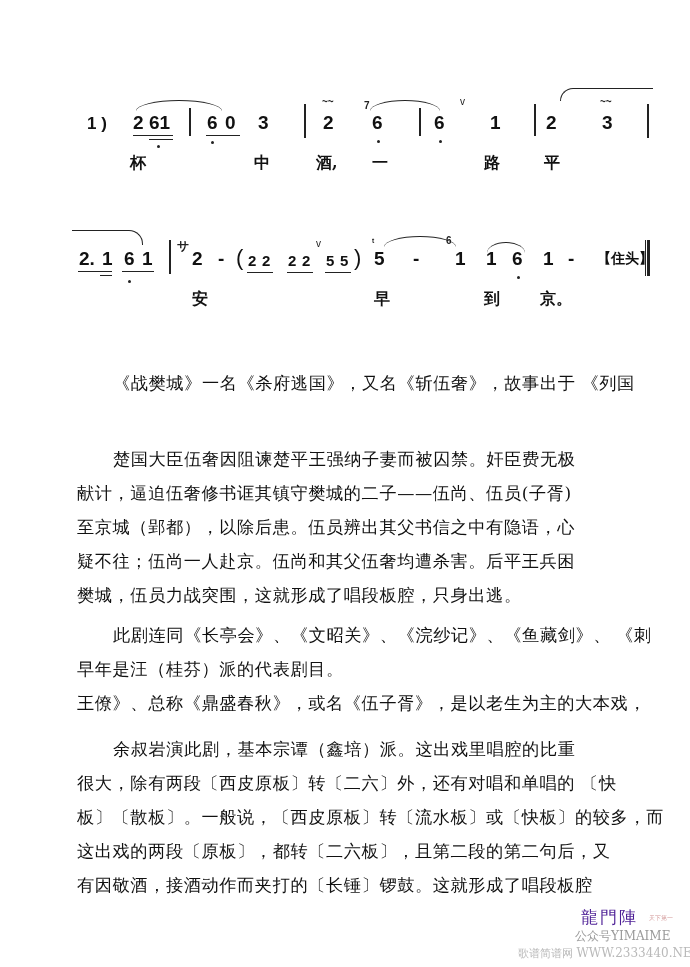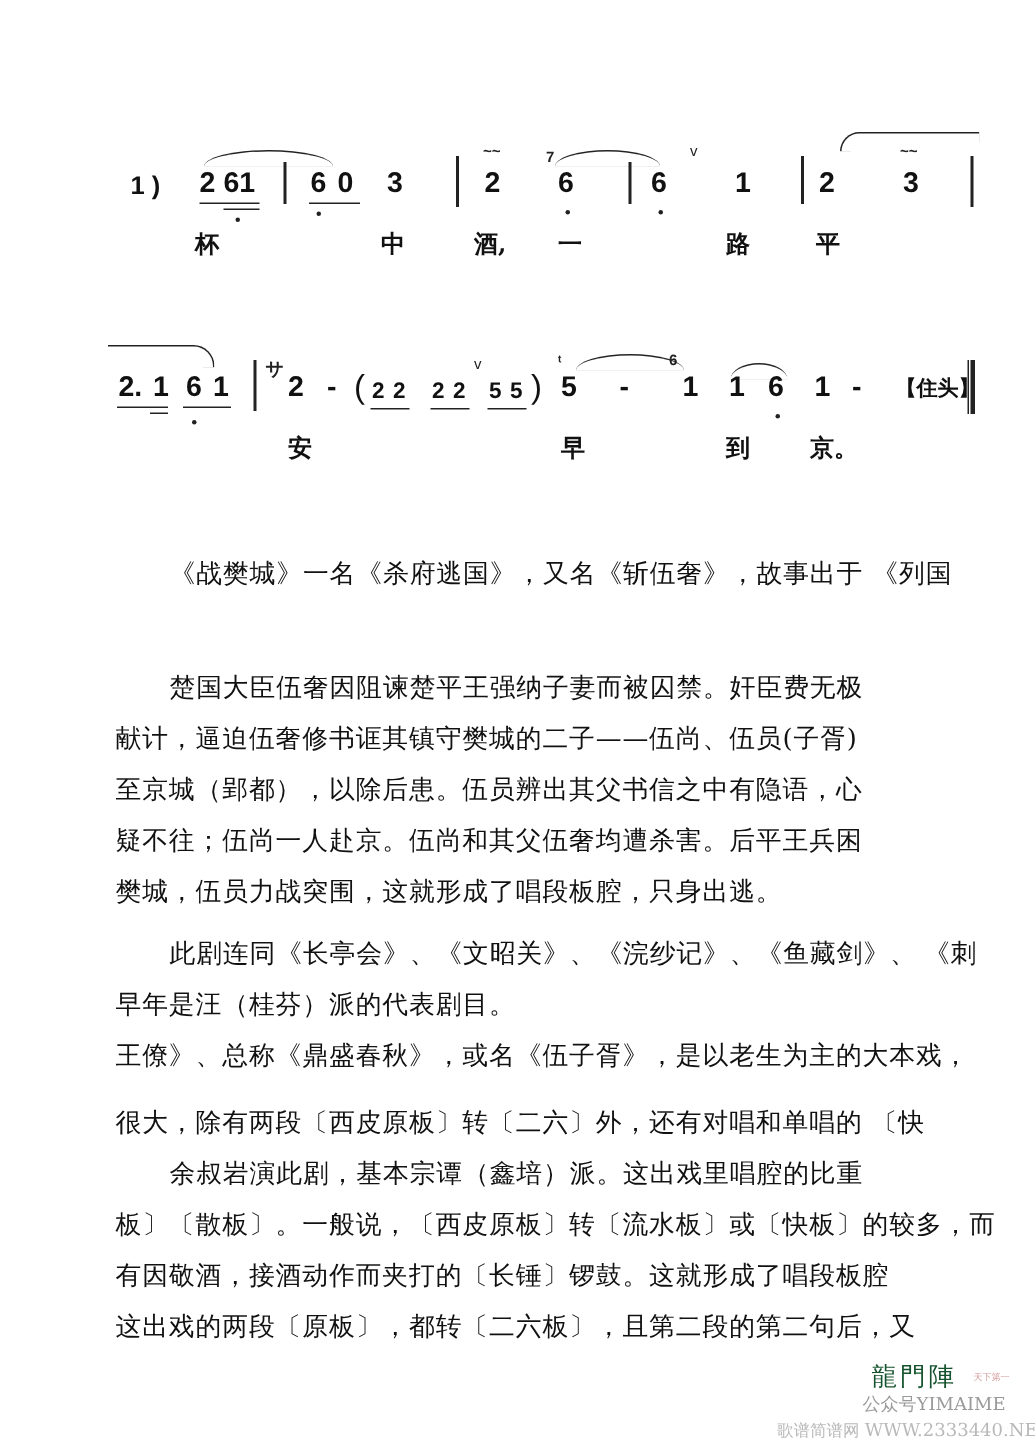--- a/index.html
+++ b/index.html
@@ -137,28 +137,28 @@
   <div class="line">樊城，伍员力战突围，这就形成了唱段板腔，只身出逃。</div>
 </div>
 
 <div class="abs para" style="top:619px;font-family:Liberation Serif, serif;">
   <div class="line indent">此剧连同《长亭会》、《文昭关》、《浣纱记》、《鱼藏剑》、 《刺</div>
   <div class="line">早年是汪（桂芬）派的代表剧目。</div>
   <div class="line">王僚》、总称《鼎盛春秋》，或名《伍子胥》，是以老生为主的大本戏，</div>
 </div>
 
 <div class="abs para" style="top:732px;">
+  <div class="line indent">余叔岩演此剧，基本宗谭（鑫培）派。这出戏里唱腔的比重</div>
   <div class="line">很大，除有两段〔西皮原板〕转〔二六〕外，还有对唱和单唱的 〔快</div>
-  <div class="line indent">余叔岩演此剧，基本宗谭（鑫培）派。这出戏里唱腔的比重</div>
   <div class="line">板〕〔散板〕。一般说，〔西皮原板〕转〔流水板〕或〔快板〕的较多，而</div>
+  <div class="line">这出戏的两段〔原板〕，都转〔二六板〕，且第二段的第二句后，又</div>
   <div class="line">有因敬酒，接酒动作而夹打的〔长锤〕锣鼓。这就形成了唱段板腔</div>
-  <div class="line">这出戏的两段〔原板〕，都转〔二六板〕，且第二段的第二句后，又</div>
 </div>
 
 <div class="abs" style="left:575px;top:906px;width:115px;height:61px;">
-  <span class="abs wm" style="left:6px;top:0;font-size:17px;color:#14532d;letter-spacing:2px;">龍門陣</span>
+  <span class="abs wm" style="left:6px;top:0;font-size:17px;color:#4c1d95;letter-spacing:2px;">龍門陣</span>
   <span class="abs wm" style="left:74px;top:8px;font-size:6px;color:#d49b9b;">天下第一</span>
   <span class="abs wm" style="left:0;top:22px;font-size:12px;color:#9a9a9a;">公众号YIMAIME</span>
   <span class="abs wm" style="left:-57px;top:40px;font-size:11px;white-space:nowrap;">
     <span>歌谱简谱网</span>
     <span style="font-size:12px;">WWW.2333440.NET</span>
   </span>
 </div>
 
 </body></html>

